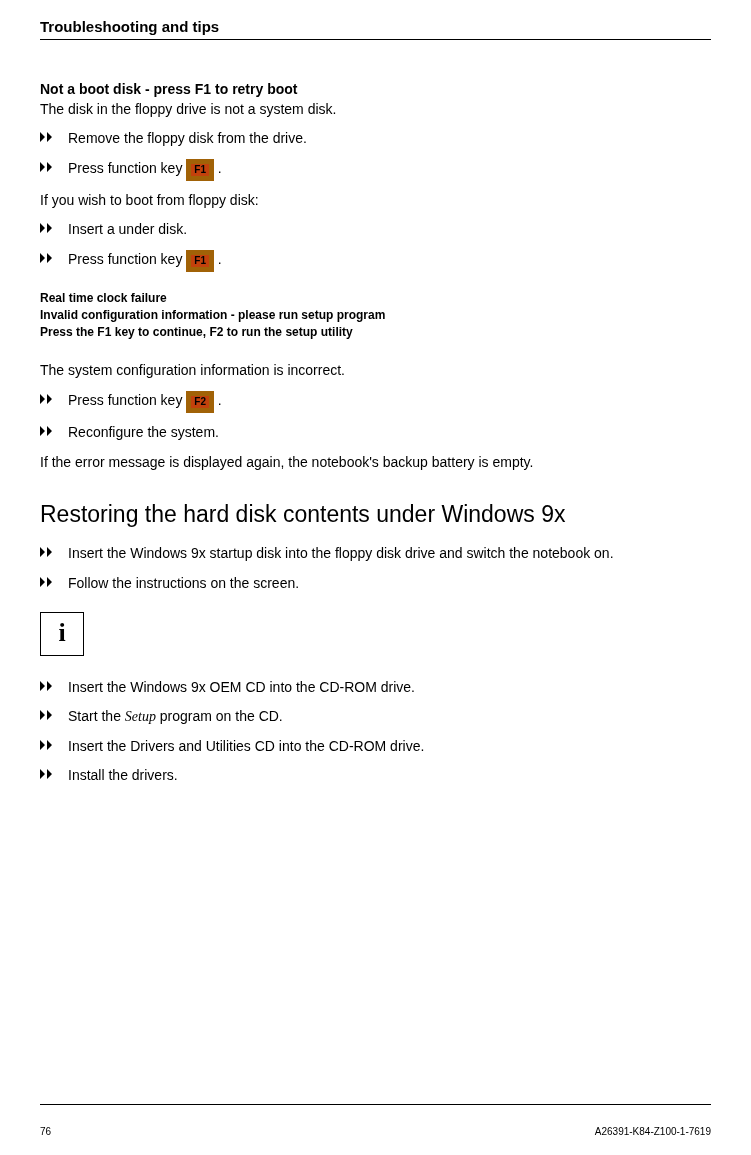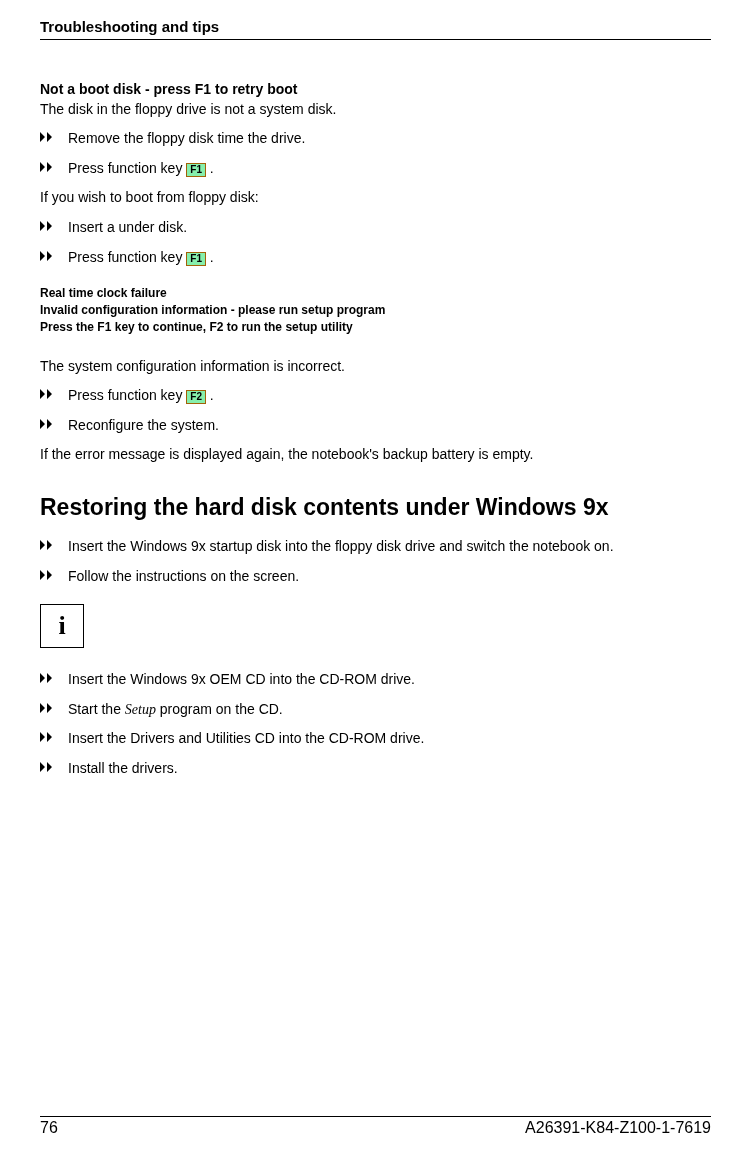--- a/index.html
+++ b/index.html
@@ -51,40 +51,40 @@
     }
     .step-marker svg {
       width: 16px;
       height: 10px;
     }
     .step-text {
       flex: 1;
     }
     .key-box {
       display: inline-block;
-      border: 1px solid #a16207;
+      border: 5px solid #a16207;
       font-size: 10px;
       font-weight: bold;
       padding: 0px 3px;
       line-height: 1.2;
       vertical-align: baseline;
       font-family: Arial, sans-serif;
-      background: #86efac;
+      background: #c2410c;
     }
     .multi-heading {
       font-weight: bold;
       font-size: 12px;
       margin-bottom: 21px;
       margin-top: 18px;
     }
     .multi-heading div {
       margin-bottom: 0;
     }
     .h2 {
-      font-weight: bold;
+      font-weight: normal;
       font-size: 23px;
       margin-top: 26px;
       margin-bottom: 14px;
     }
     .info-box {
       display: flex;
       align-items: center;
       margin: 18px 0 22px 0;
     }
     .info-icon-cell {
@@ -106,42 +106,42 @@
     .italic {
       font-style: italic;
       font-family: Georgia, 'Times New Roman', serif;
     }
     .footer {
       position: absolute;
       bottom: 16px;
       left: 40px;
       right: 40px;
       border-top: 1px solid #000;
-      padding-top: 0;
+      padding-top: 20px;
       display: flex;
       justify-content: space-between;
-      font-size: 16px;
+      font-size: 10px;
     }
   </style>
 </head>
 <body>
 
 <div class="header">Troubleshooting and tips</div>
 
 <div class="section-heading">Not a boot disk - press F1 to retry boot</div>
 <div class="body-text">The disk in the floppy drive is not a system disk.</div>
 
 <ul class="step-list">
   <li class="step-item">
     <span class="step-marker">
       <svg viewBox="0 0 16 10">
           <path d="M0 0 L5 5 L0 10 Z M7 0 L12 5 L7 10 Z" fill="#000"></path>
         </svg>
     </span>
-    <span class="step-text">Remove the floppy disk time the drive.</span>
+    <span class="step-text">Remove the floppy disk from the drive.</span>
   </li>
   <li class="step-item">
     <span class="step-marker">
       <svg viewBox="0 0 16 10">
           <path d="M0 0 L5 5 L0 10 Z M7 0 L12 5 L7 10 Z" fill="#000"></path>
         </svg>
     </span>
     <span class="step-text">
       <span>Press function key </span><span class="key-box">F1</span><span> .</span>
     </span>

